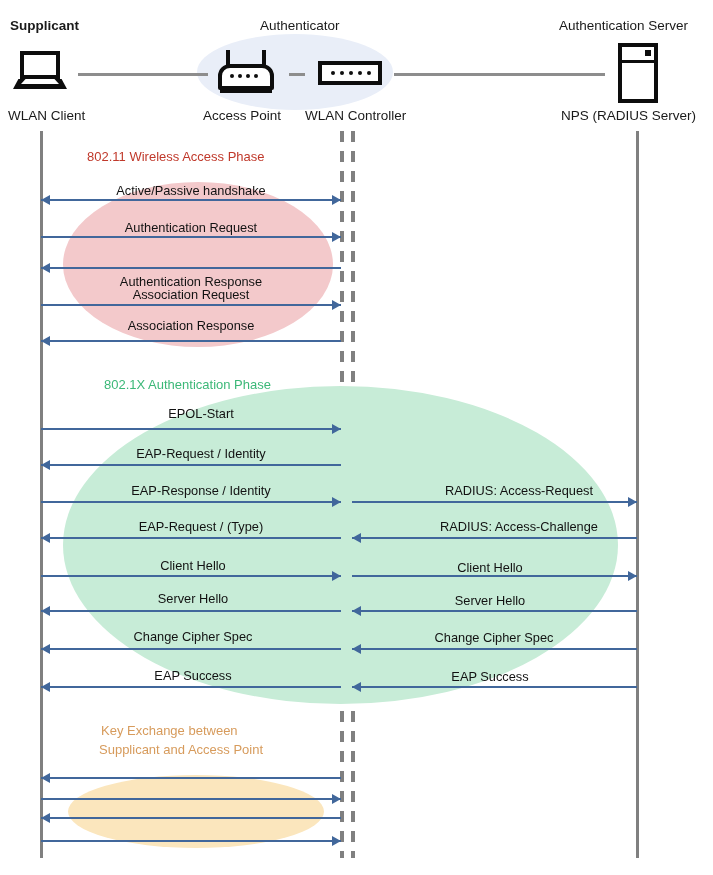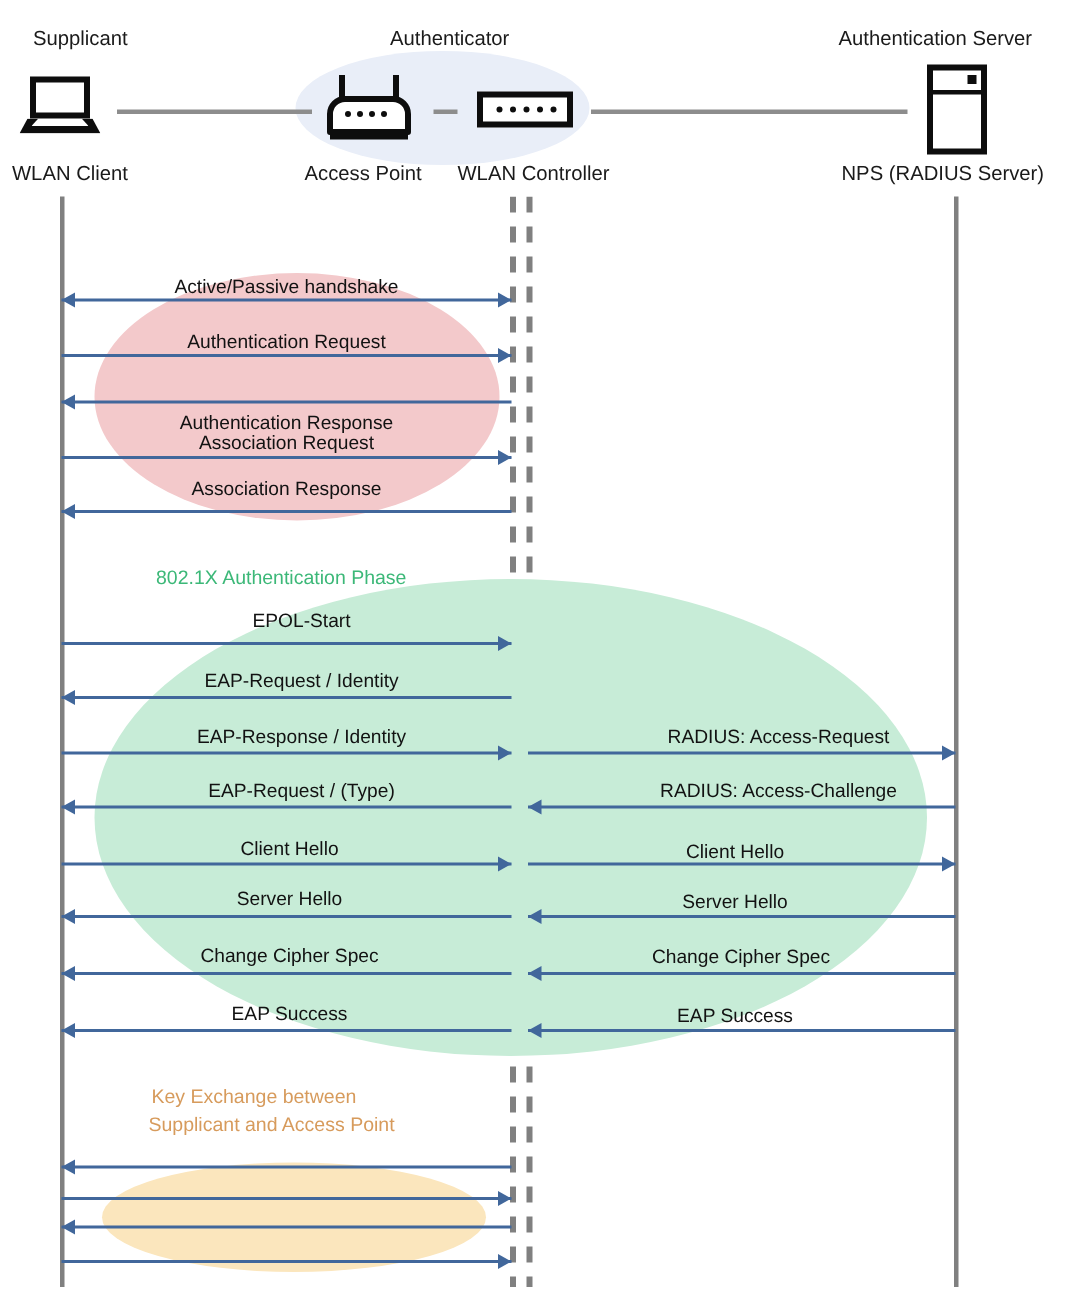--- a/index.html
+++ b/index.html
@@ -208,21 +208,21 @@
     transform: translateX(-50%);
   }
 </style>
 </head>
 <body>
 
 <div id="canvas">
 
   <div class="auth-blob"></div>
 
-  <div class="actor-title" style="left:22px; top:18px;">Supplicant</div>
+  <div class="actor-title" style="left:10px; top:18px;font-weight:bold;">Supplicant</div>
   <div class="actor-title" style="left:260px; top:18px;">Authenticator</div>
   <div class="actor-title" style="left:559px; top:18px;">Authentication Server</div>
 
   <div class="link-line" style="left:78px;  top:73px; width:130px;"></div>
   <div class="link-line" style="left:289px; top:73px; width:16px;"></div>
   <div class="link-line" style="left:394px; top:73px; width:211px;"></div>
 
   <div class="icon-wrap" style="left:13px; top:51px; width:54px; height:40px;">
     <div class="laptop-screen"></div>
     <div class="laptop-base"></div>
@@ -263,20 +263,21 @@
   <div class="actor-caption" style="left:203px; top:108px;">Access Point</div>
   <div class="actor-caption" style="left:305px; top:108px;">WLAN Controller</div>
   <div class="actor-caption" style="left:561px; top:108px;">NPS (RADIUS Server)</div>
 
   <div class="lifeline" style="left:40px; top:131px; height:727px;"></div>
   <div class="lifeline-dashed" style="left:340px; top:131px; height:727px;"></div>
   <div class="lifeline-dashed" style="left:351px; top:131px; height:727px;"></div>
   <div class="lifeline" style="left:636px; top:131px; height:727px;"></div>
 
   <div class="phase-blob blob-red" style="left:63px; top:182px; width:270px; height:165px;"></div>
+  <div class="phase-label" style="left:87px; top:147px; color:#c0392b;">802.11 Wireless Access Phase</div>
 
   <div class="phase-blob blob-green" style="left:63px; top:386px; width:555px; height:318px;"></div>
   <div class="phase-label" style="left:104px; top:375px; color:#3cb878;">802.1X Authentication Phase</div>
 
   <div class="phase-blob blob-amber" style="left:68px; top:775px; width:256px; height:73px;"></div>
   <div class="phase-label" style="left:101px; top:721px; color:#d79b5c;">Key Exchange between</div>
   <div class="phase-label" style="left:99px; top:740px; color:#d79b5c;">Supplicant and Access Point</div>
 
   <div class="msg" style="left:41px; top:199px; width:300px;">
     <div class="msg-line" style="width:300px;"></div>

